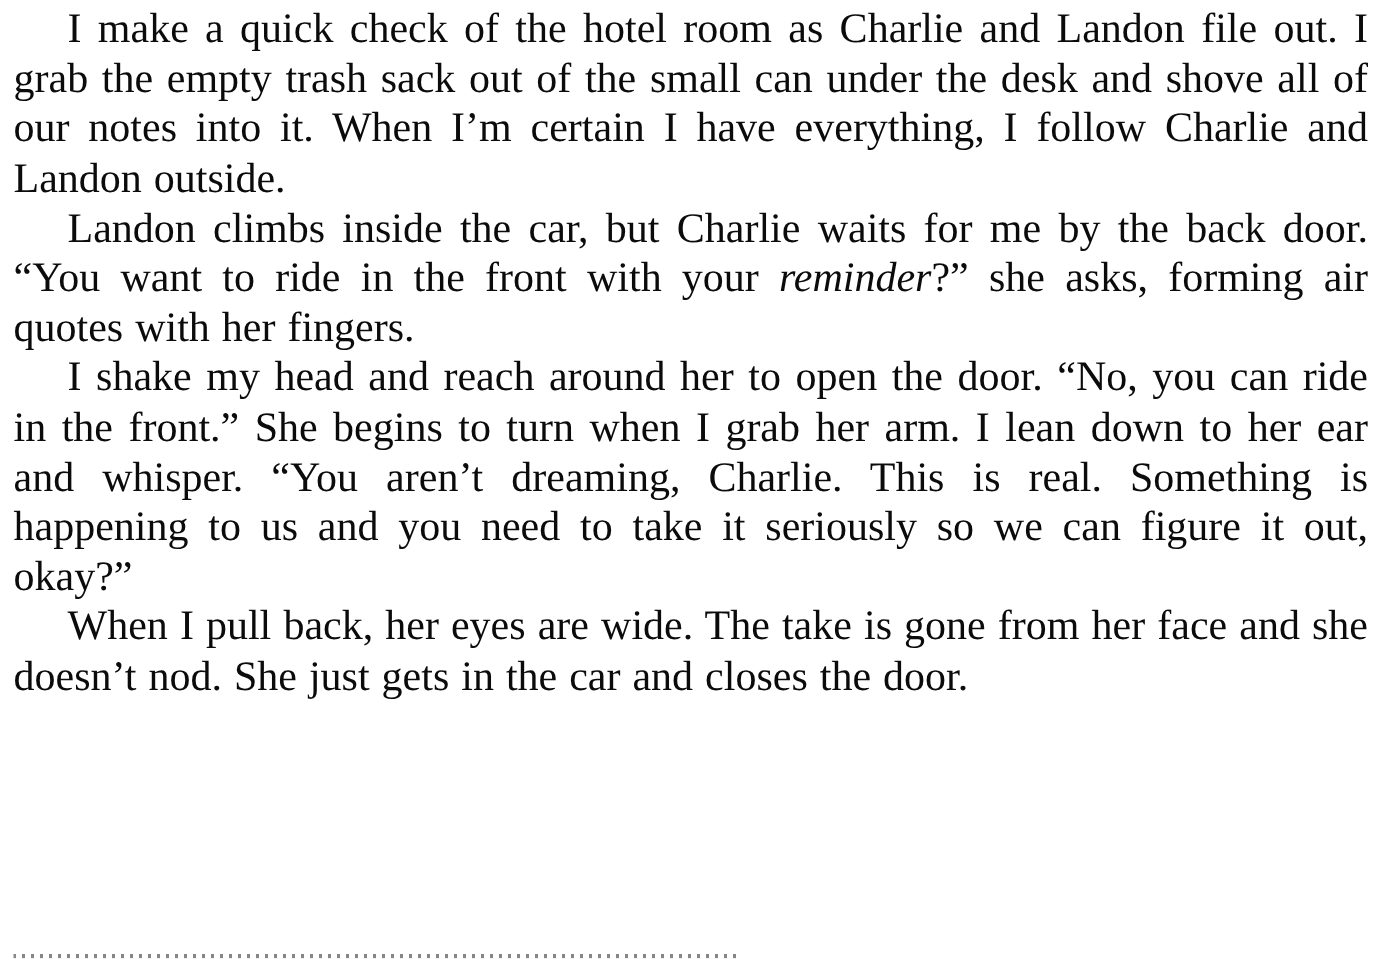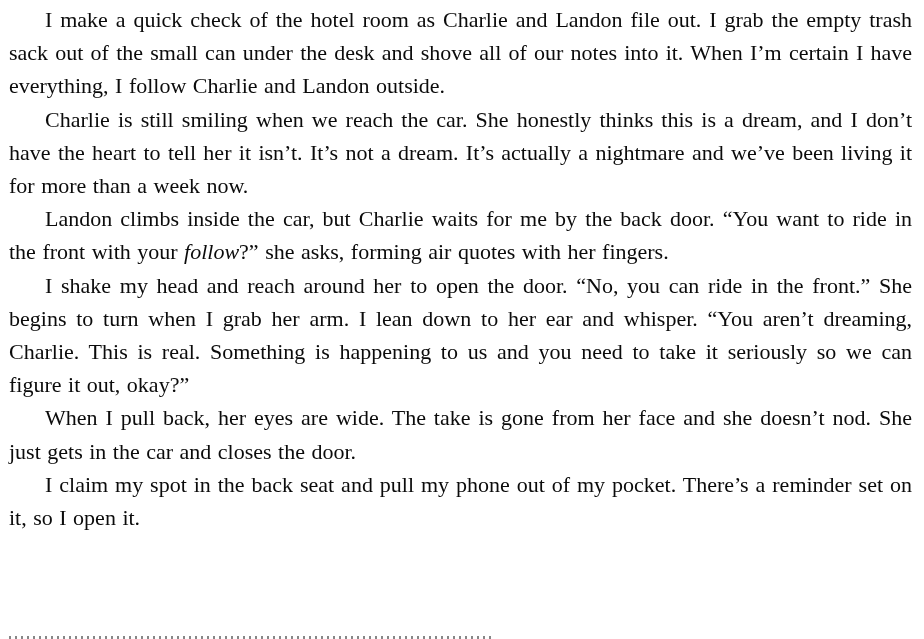--- a/index.html
+++ b/index.html
@@ -14,21 +14,21 @@
   }
   .book-page {
     position: relative;
     box-sizing: border-box;
     width: 924px;
     height: 639px;
     padding: 3px 12px 0 9px;
     background: #ffffff;
     color: #0b0b0b;
     font-family: "Liberation Serif", "DejaVu Serif", serif;
-    font-size: 22px;
+    font-size: 28px;
     line-height: 33.2px;
     overflow: hidden;
     -webkit-hyphens: none;
     hyphens: none;
   }
   .book-page p.para {
     margin: 0;
     padding: 0;
     text-indent: 36px;
     text-align: justify;
@@ -49,19 +49,17 @@
       rgba(70, 70, 70, 0.65) 0px, rgba(70, 70, 70, 0.65) 2px,
       rgba(70, 70, 70, 0.0) 2px, rgba(70, 70, 70, 0.0) 6px
     );
   }
 </style>
 </head>
 <body>
 
 <main class="book-page">
   <p class="para"><span>I make a quick check of the hotel room as Charlie and Landon file out. I grab the empty trash sack out of the small can under the desk and shove all of our notes into it. When I’m certain I have everything, I follow Charlie and Landon outside.</span></p>
-  <p class="para"><span>Charlie is still smiling when we reach the car. She honestly thinks this is a dream, and I don’t have the heart to tell her it isn’t. It’s not a dream. It’s actually a nightmare and we’ve been living it for more than a week now.</span></p>
-  <p class="para"><span>Landon climbs inside the car, but Charlie waits for me by the back door. “You want to ride in the front with your </span><em class="ital">follow</em><span>?” she asks, forming air quotes with her fingers.</span></p>
+  <p class="para"><span>Landon climbs inside the car, but Charlie waits for me by the back door. “You want to ride in the front with your </span><em class="ital">reminder</em><span>?” she asks, forming air quotes with her fingers.</span></p>
   <p class="para"><span>I shake my head and reach around her to open the door. “No, you can ride in the front.” She begins to turn when I grab her arm. I lean down to her ear and whisper. “You aren’t dreaming, Charlie. This is real. Something is happening to us and you need to take it seriously so we can figure it out, okay?”</span></p>
   <p class="para"><span>When I pull back, her eyes are wide. The take is gone from her face and she doesn’t nod. She just gets in the car and closes the door.</span></p>
-  <p class="para"><span>I claim my spot in the back seat and pull my phone out of my pocket. There’s a reminder set on it, so I open it.</span></p>
   <div class="cutoff-fragment"></div>
 </main>
 
 </body></html>

